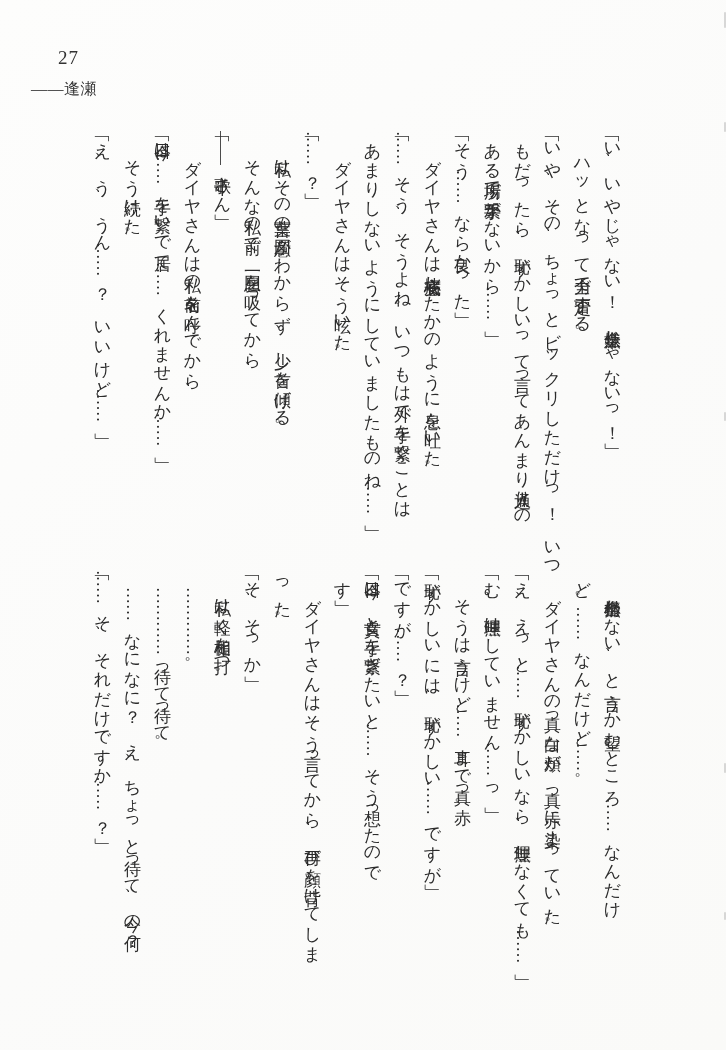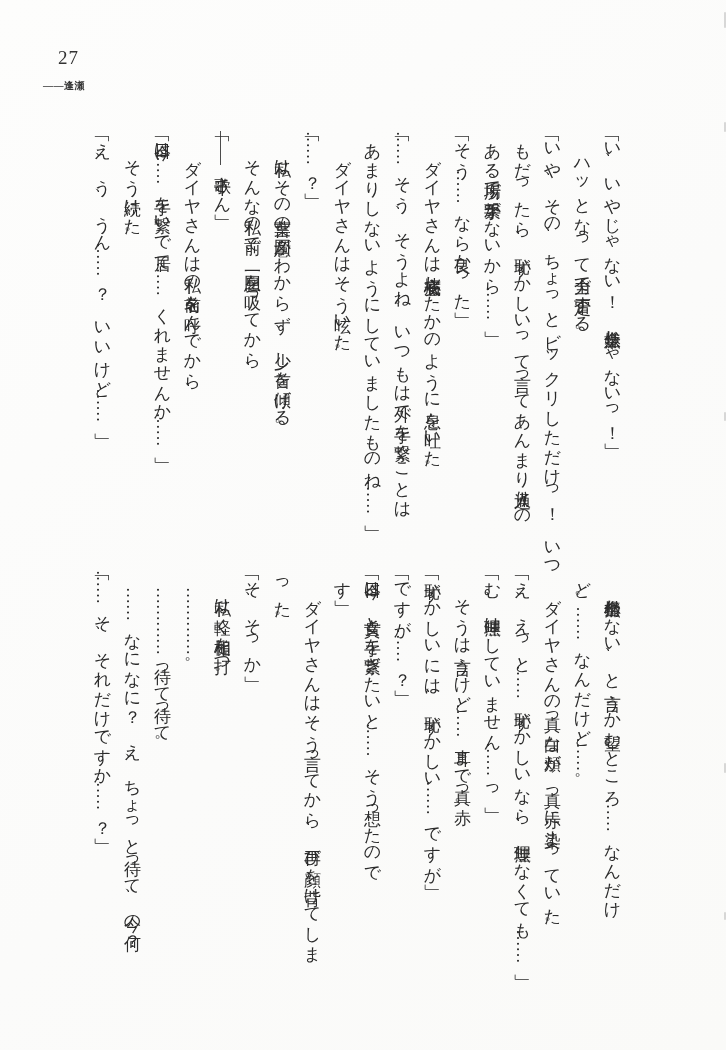--- a/index.html
+++ b/index.html
@@ -19,26 +19,25 @@
   .page-number {
     position: absolute;
     left: 58px;
     top: 47px;
     font-size: 19px;
     letter-spacing: 1px;
     color: #333333;
   }
   .chapter-header {
     position: absolute;
-    left: 43px;
+    left: 31px;
     top: 79px;
-    font-size: 10px;
+    font-size: 16px;
     letter-spacing: 0.5px;
     color: #333333;
-    font-weight: bold;
   }
   .vtext {
     position: absolute;
     writing-mode: vertical-rl;
     text-orientation: mixed;
     font-size: 17px;
     line-height: 30px;
     letter-spacing: 0px;
     color: #2b2b2b;
   }

